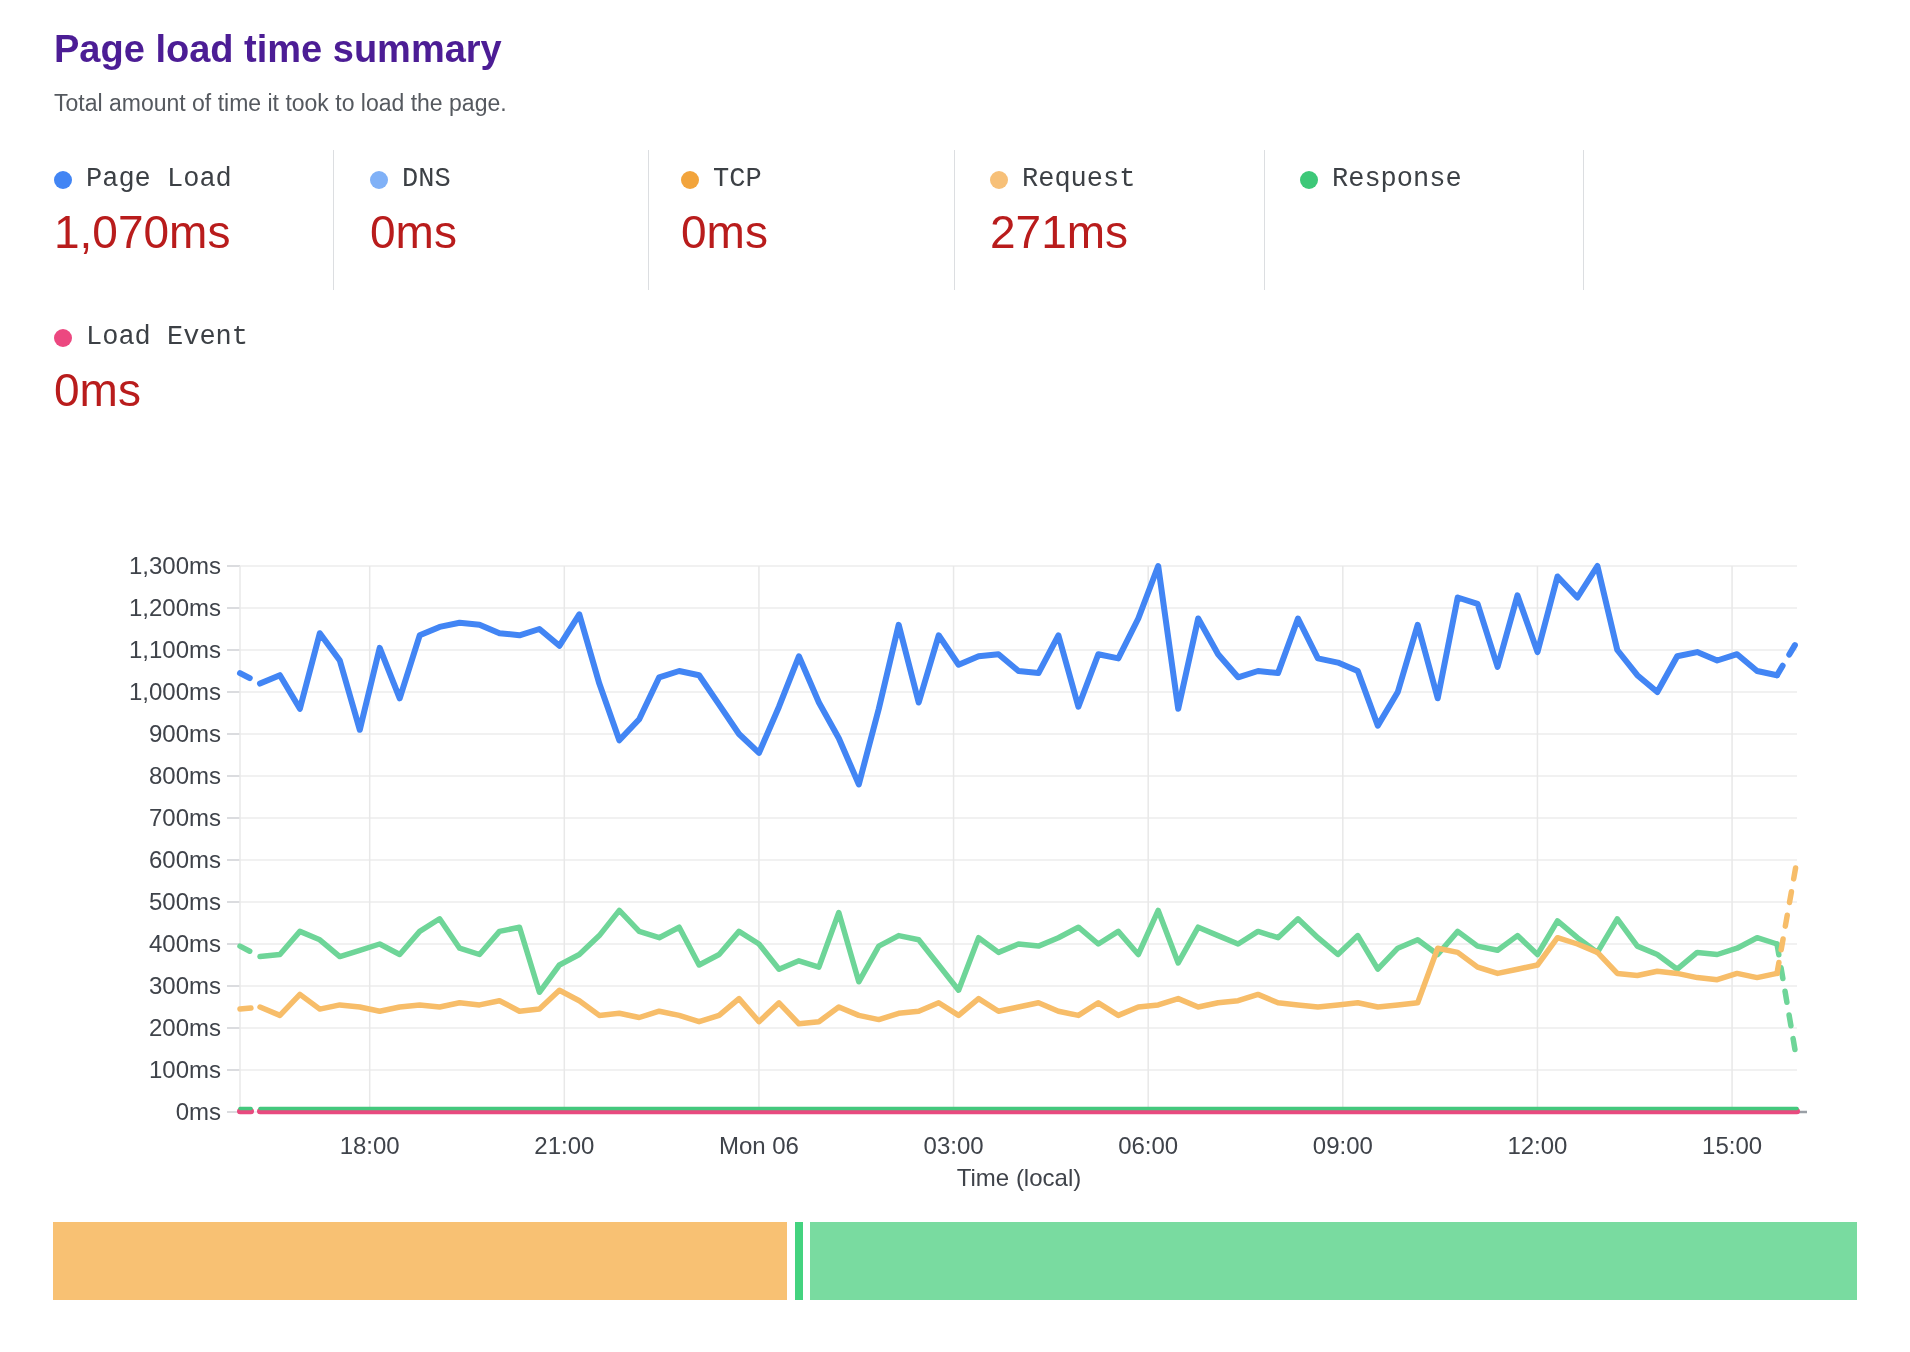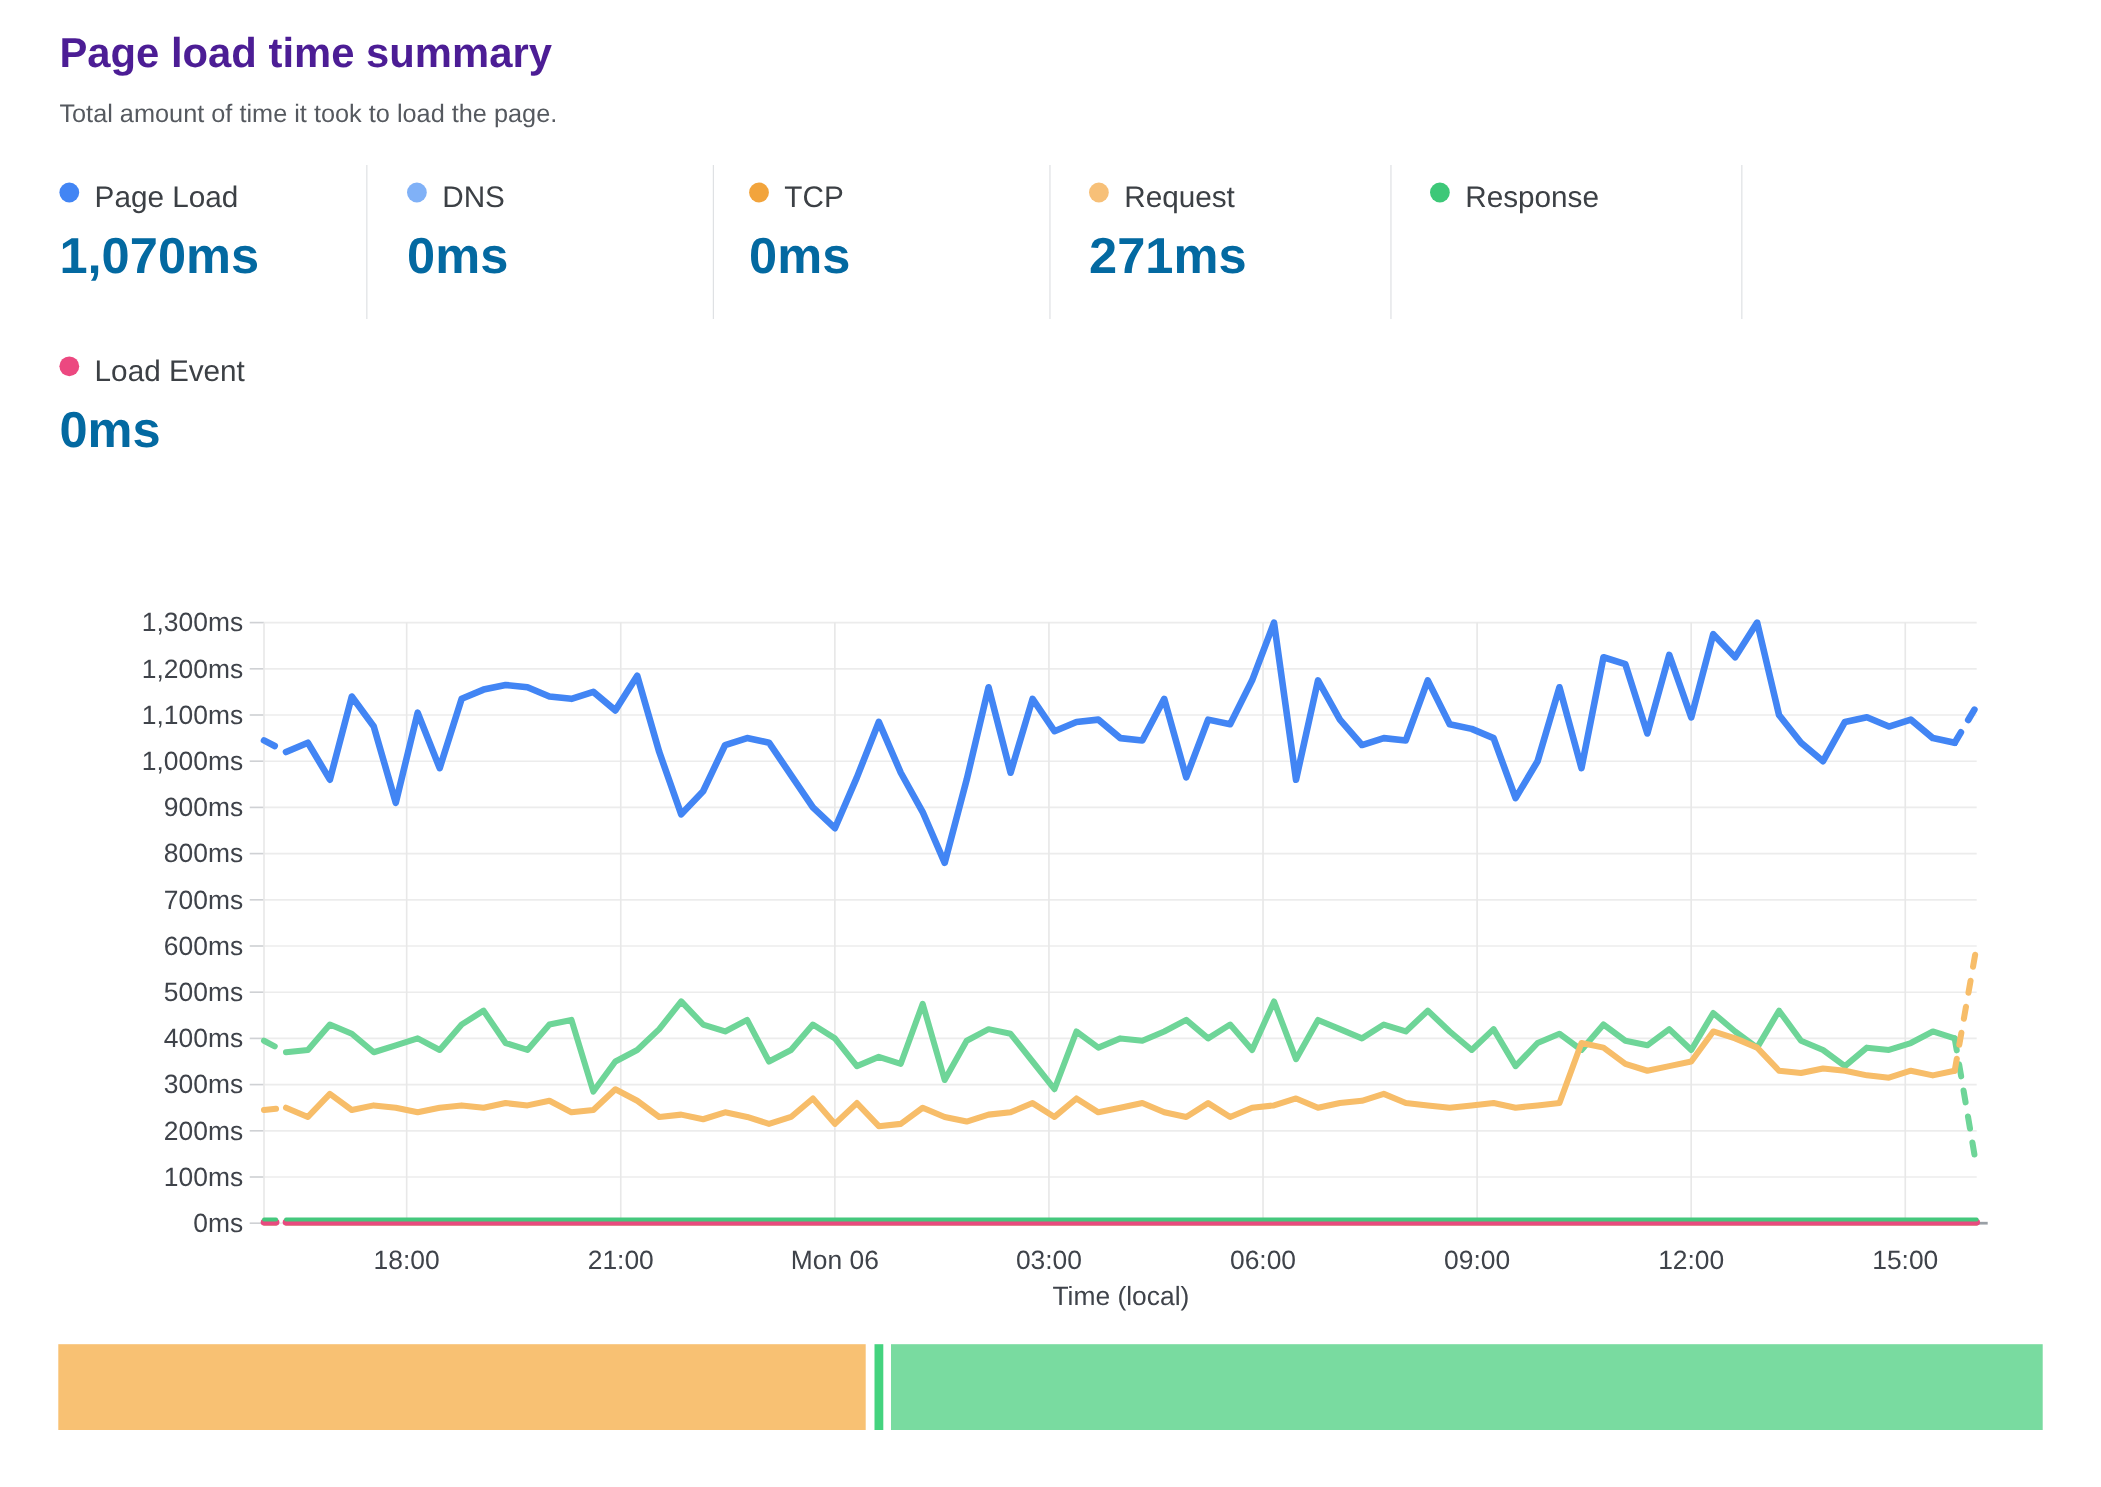--- a/index.html
+++ b/index.html
@@ -10,23 +10,23 @@
   .stats{position:absolute;left:54px;top:150px;display:flex;}
   .stat{box-sizing:border-box;height:140px;padding-top:16px;border-right:1.5px solid #dcdee1;}
   .stat.c1{width:280px;}
   .stat.c2{width:315px;padding-left:36px;}
   .stat.c3{width:306px;padding-left:32px;}
   .stat.c4{width:310px;padding-left:35px;}
   .stat.c5{width:319px;padding-left:35px;}
   .stat.c6{width:321px;padding-left:32px;}
   .stats2{position:absolute;left:54px;top:308px;}
   .stats2 .stat{border-right:none;height:130px;}
-  .stat-label{display:flex;gap:14px;font-size:27px;color:#3c4045;line-height:1;}
+  .stat-label{display:flex;align-items:center;gap:14px;font-size:27px;color:#3c4045;line-height:1;font-family:Liberation Mono, monospace;}
   .dot{width:18px;height:18px;border-radius:50%;background:#999;flex:0 0 auto;}
-  .stat-value{margin-top:16px;font-size:46px;font-weight:700;color:#0369a1;line-height:1;}
+  .stat-value{margin-top:16px;font-size:46px;font-weight:400;color:#b91c1c;line-height:1;}
   .chart-svg{position:absolute;left:0;top:0;}
   .tick{font-size:24px;fill:#3f434a;font-family:"Liberation Sans",sans-serif;}
   .bar{position:absolute;left:53px;top:1222px;width:1804px;height:78px;}
   .bar-seg{position:absolute;top:0;height:100%;}
 </style>
 </head>
 <body>
 
 <div class="page">
 

